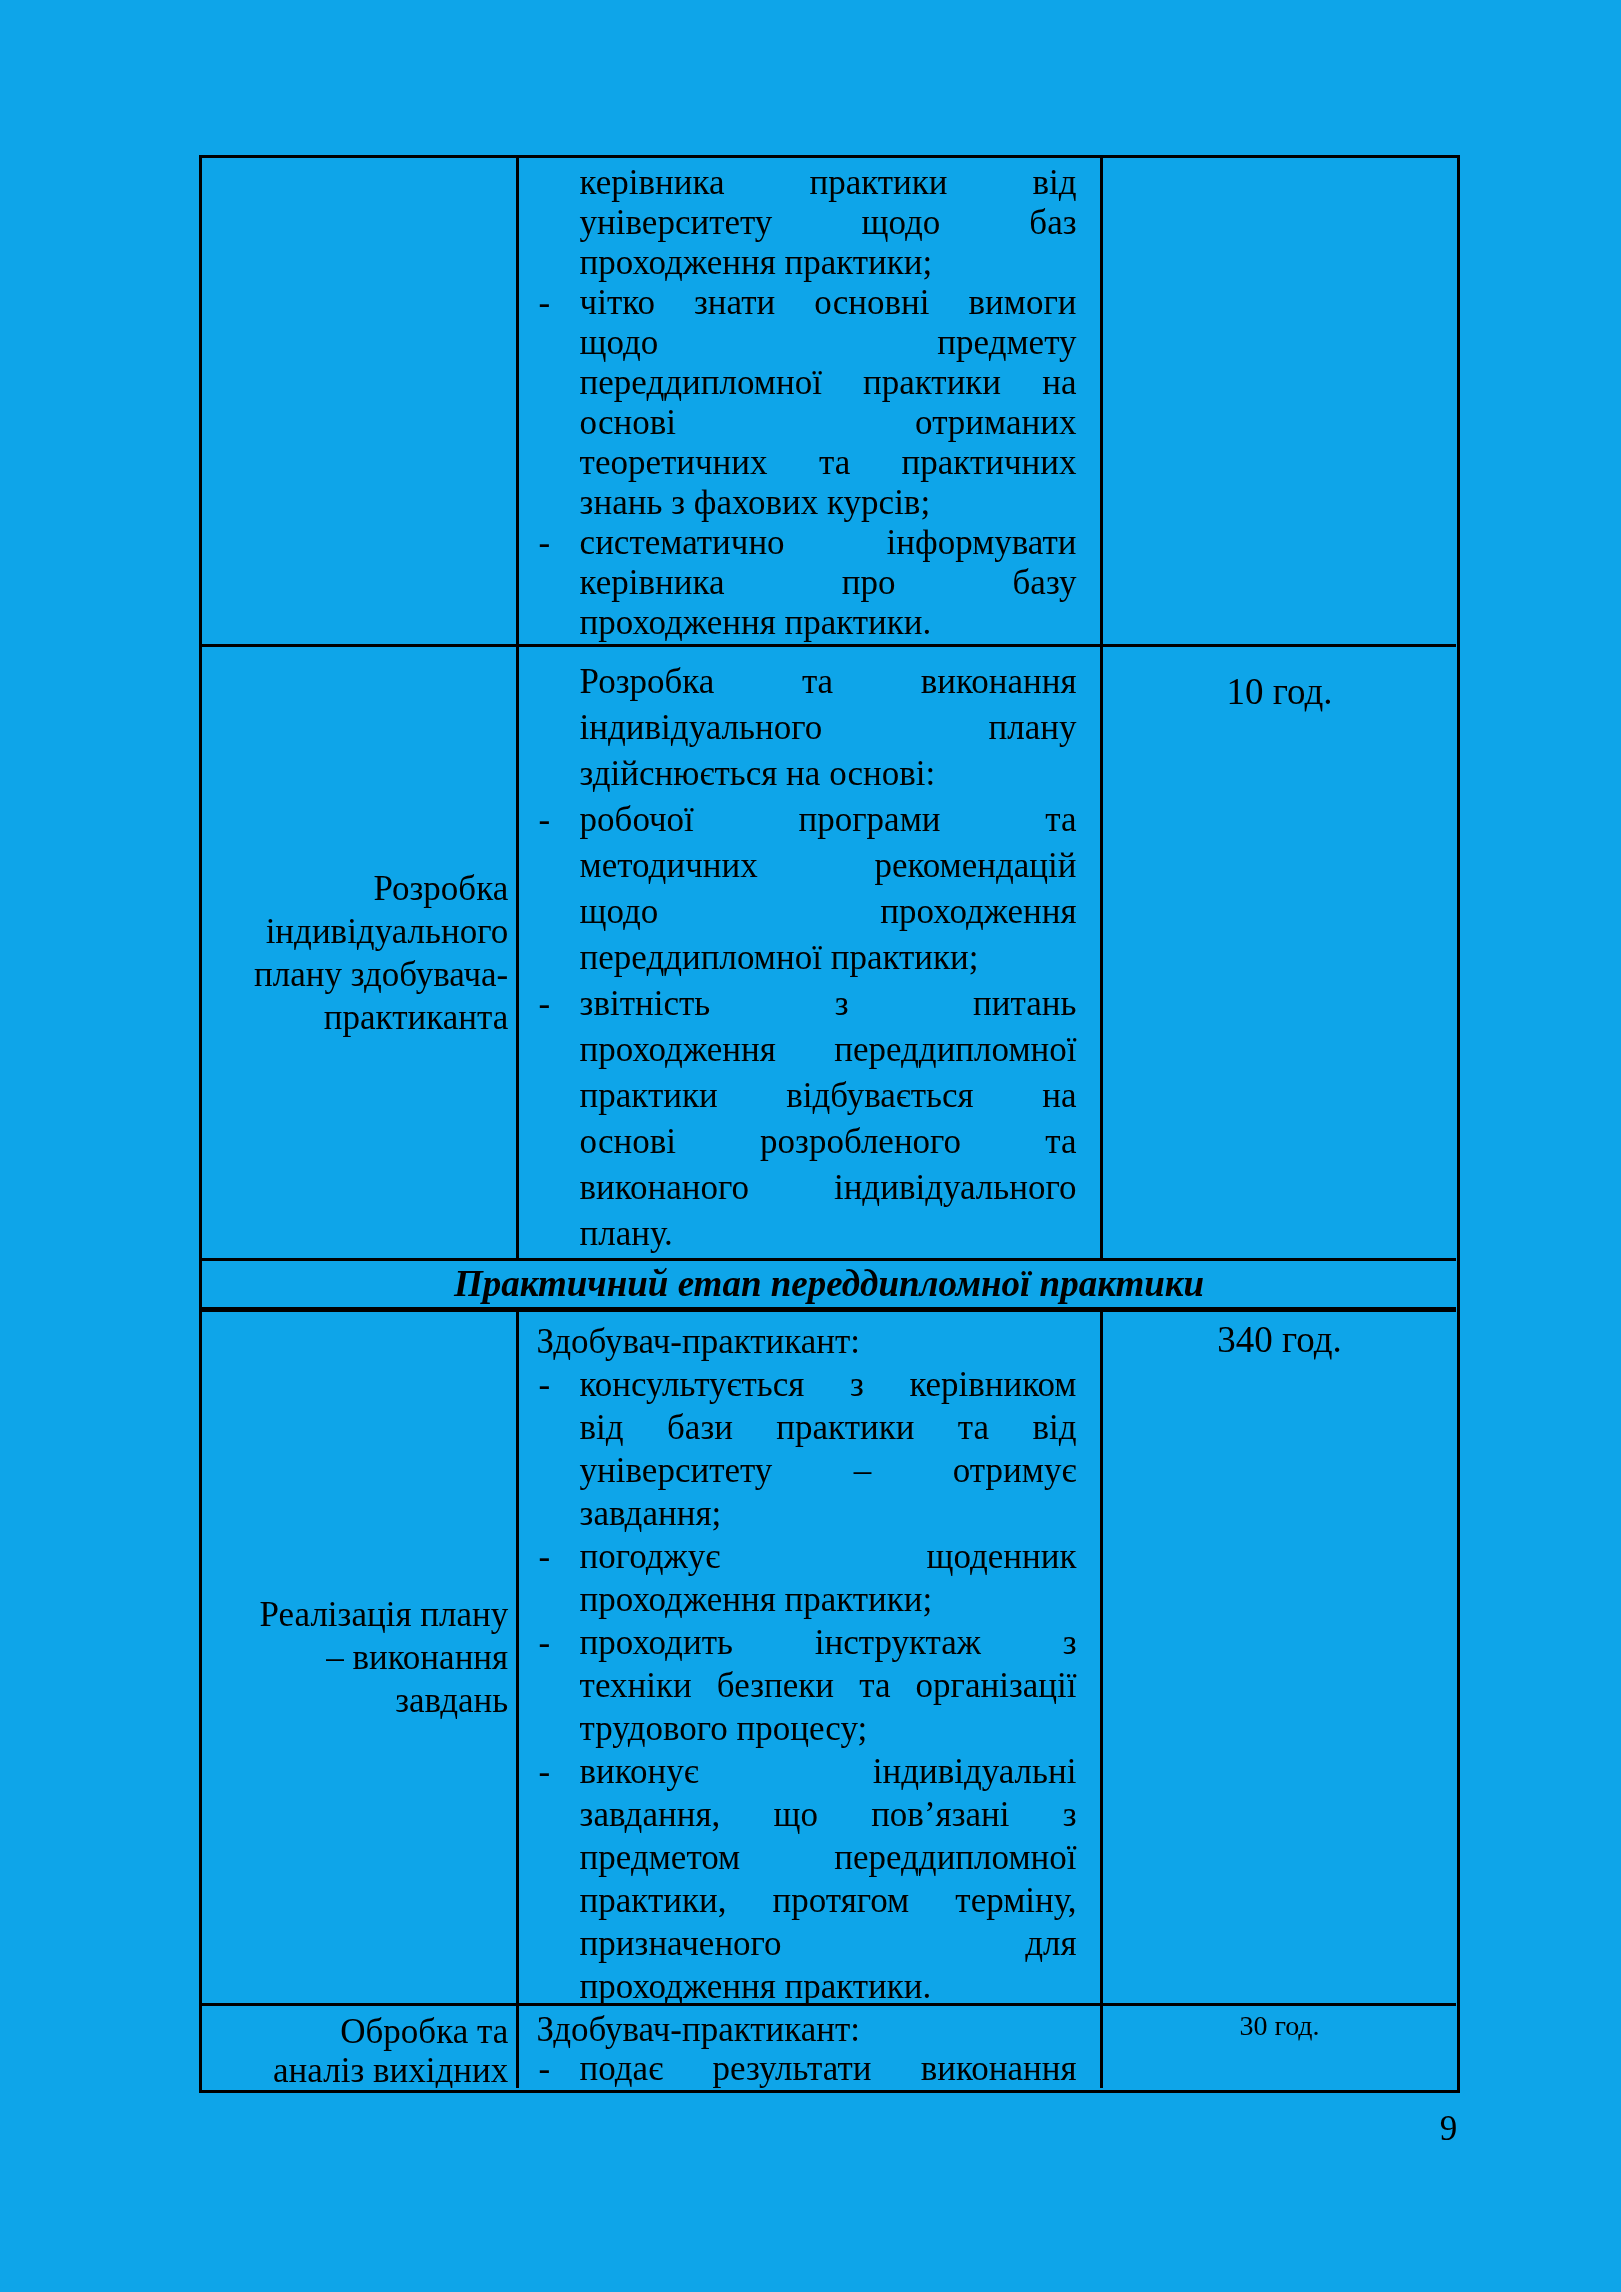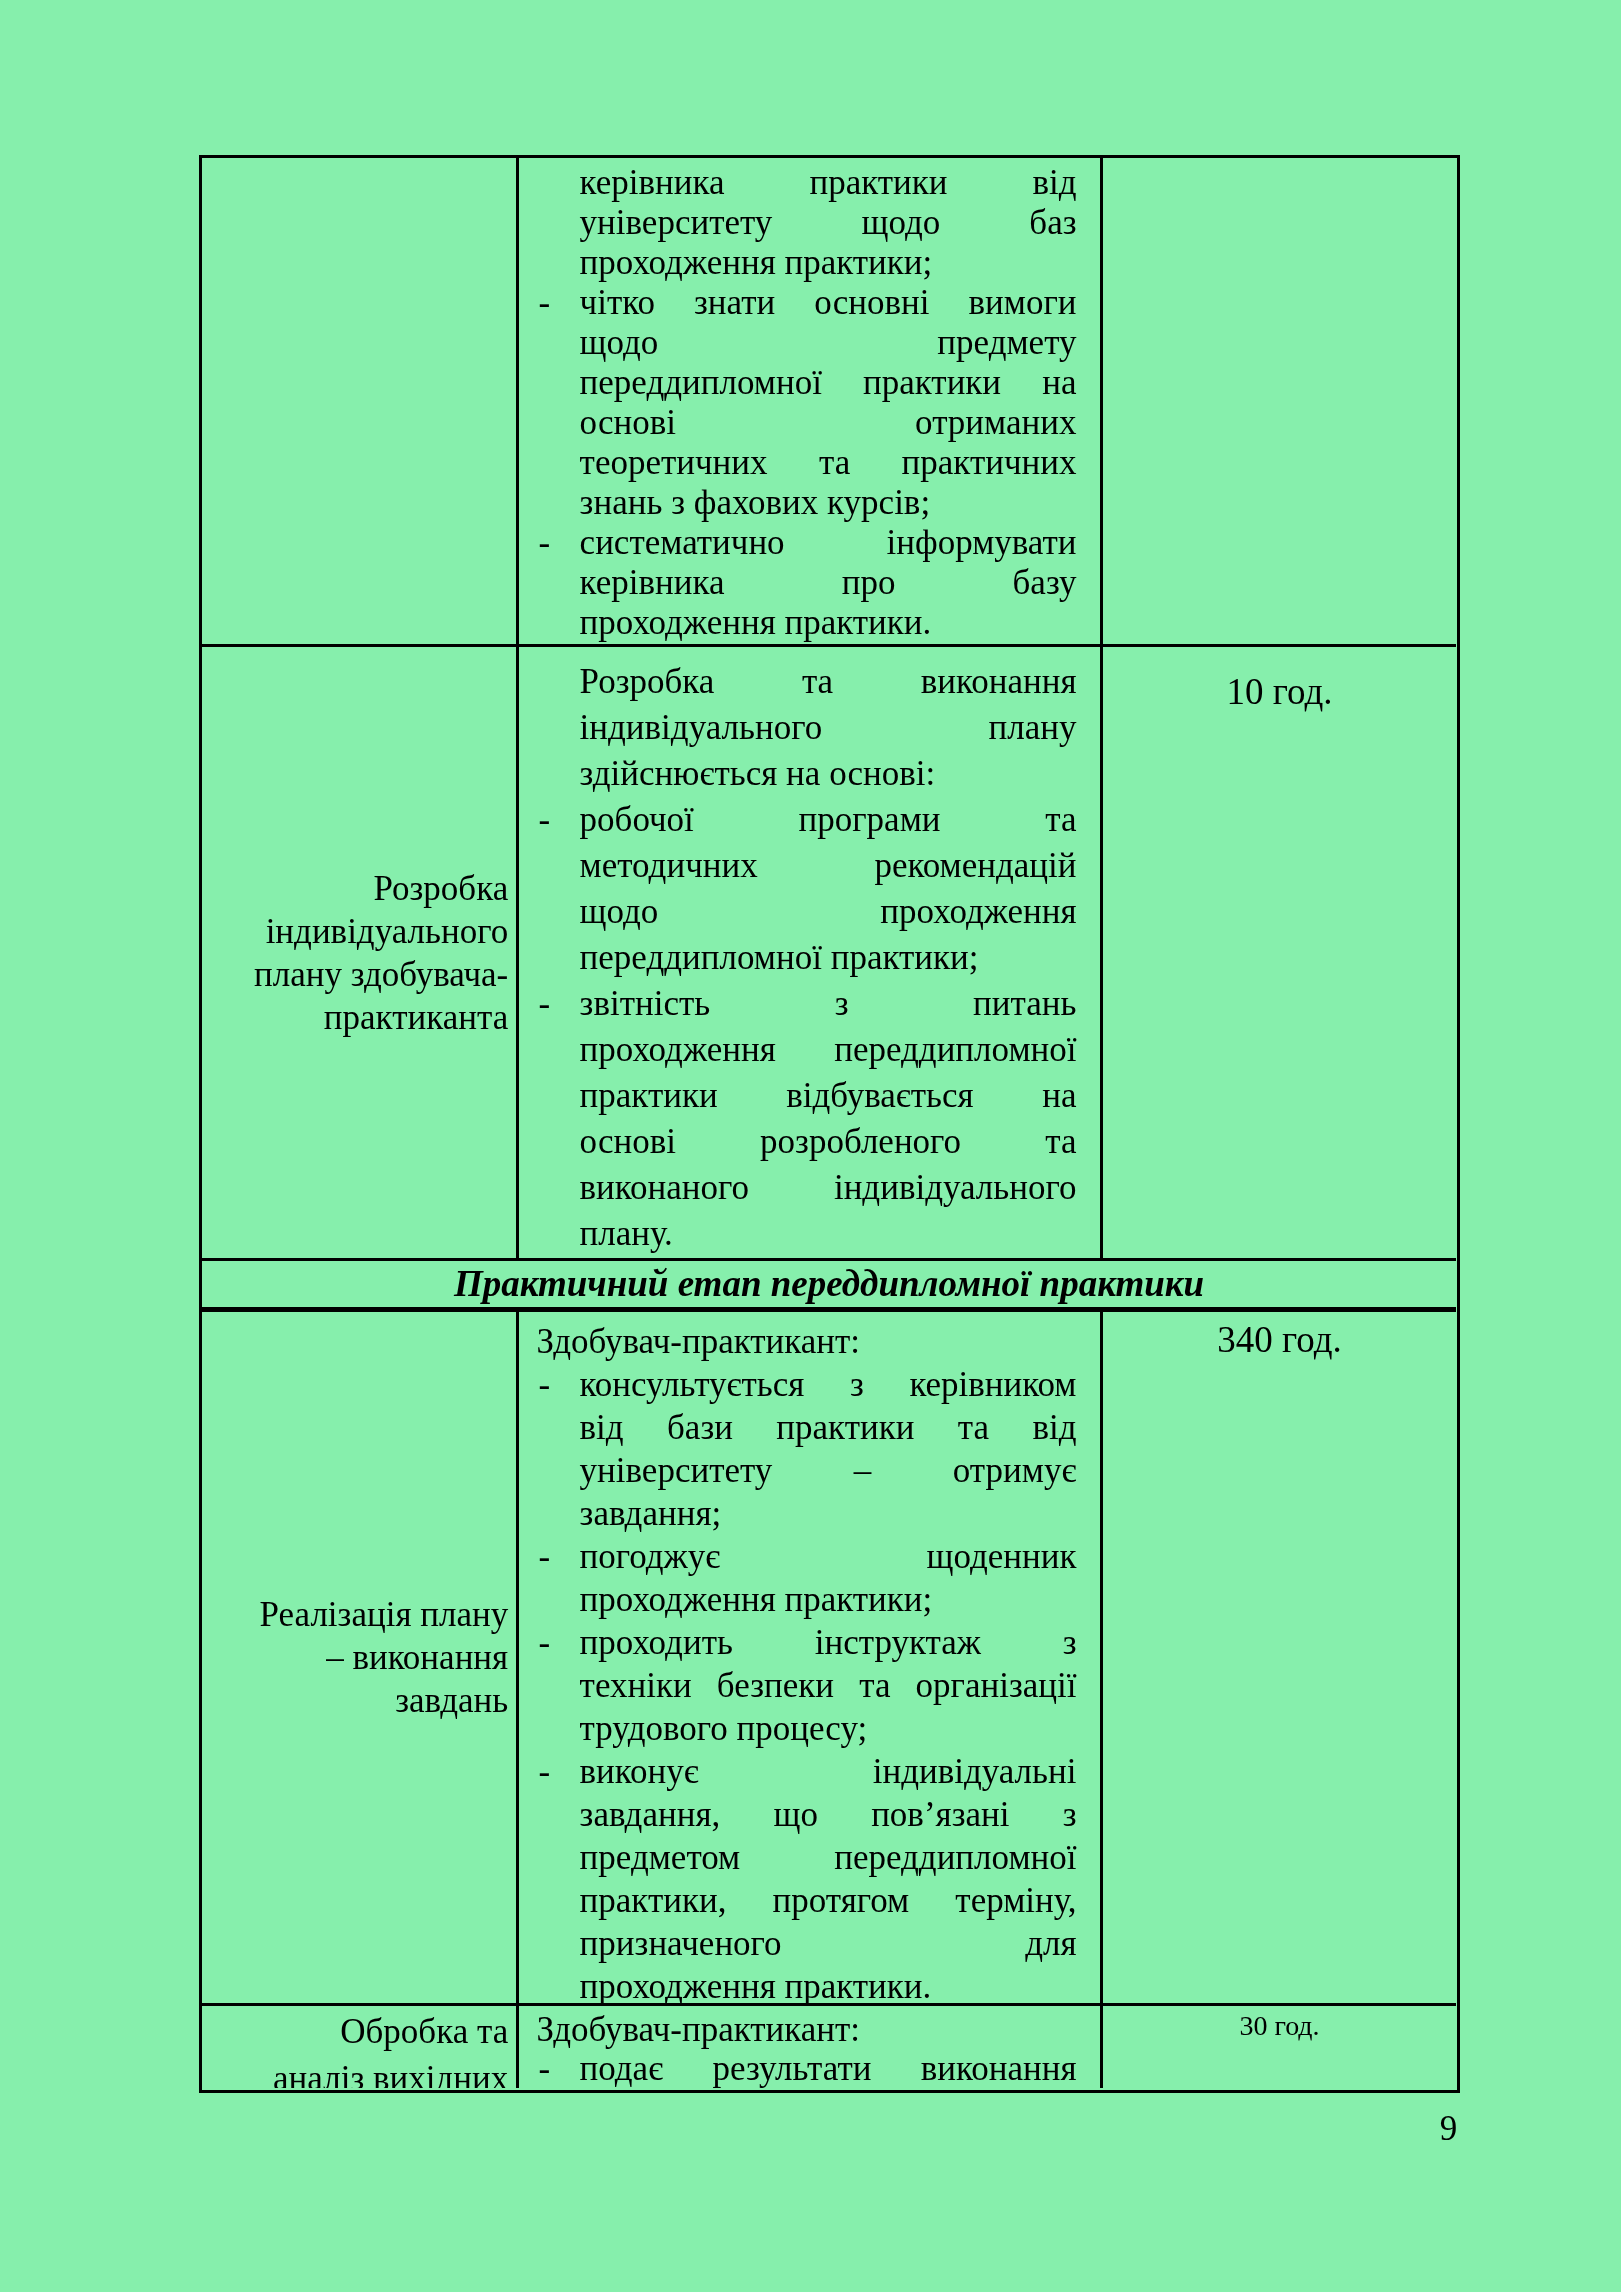--- a/index.html
+++ b/index.html
@@ -1,19 +1,19 @@
 <!DOCTYPE html>
 <html><head>
 <meta charset="utf-8">
 <style>
   html,body { margin:0; padding:0; background:#888; }
   .page {
     position:relative;
     width:1621px; height:2293px;
-    background:#86efac;
+    background:#0ea5e9;
     font-family:"Liberation Serif", serif;
     color:#000;
     overflow:hidden;
   }
   
   .tbl {
     position:absolute; left:199px; top:155px;
     width:1261px; height:1938px;
     border:3.9px solid #000;
     box-sizing:border-box;
@@ -52,21 +52,21 @@
   .para.flush { margin-left:0; }
   .para.bullet { }
   .dash { position:absolute; left:-41px; top:0; }
   .ln   { text-align:justify; text-align-last:justify; }
   .ln.end { text-align:left; text-align-last:left; }
   .col1 {
     font-size:35px; line-height:43px;
     padding:0 7.8px 0 14.7px;
     display:flex; flex-direction:column; justify-content:center;text-align:right;
   }
-  .col1.toppad { justify-content:flex-start; padding-top:5.9px; line-height:39px;gap:8px; }
+  .col1.toppad { justify-content:flex-start; padding-top:5.9px; line-height:39px; }
   .hours {
     font-size:37px; text-align:center;
   }
   .c-r2c3.hours { padding-top:13.7px;margin-top:9px; }
   .c-r4c3.hours { padding-top:5.9px;  }
   .c-r5c3.hours { padding-top:3.9px; font-size:28px; }
   .c-hdr {
     font-size:37px; font-weight:bold;
     text-align:center; line-height:45px;
   }

